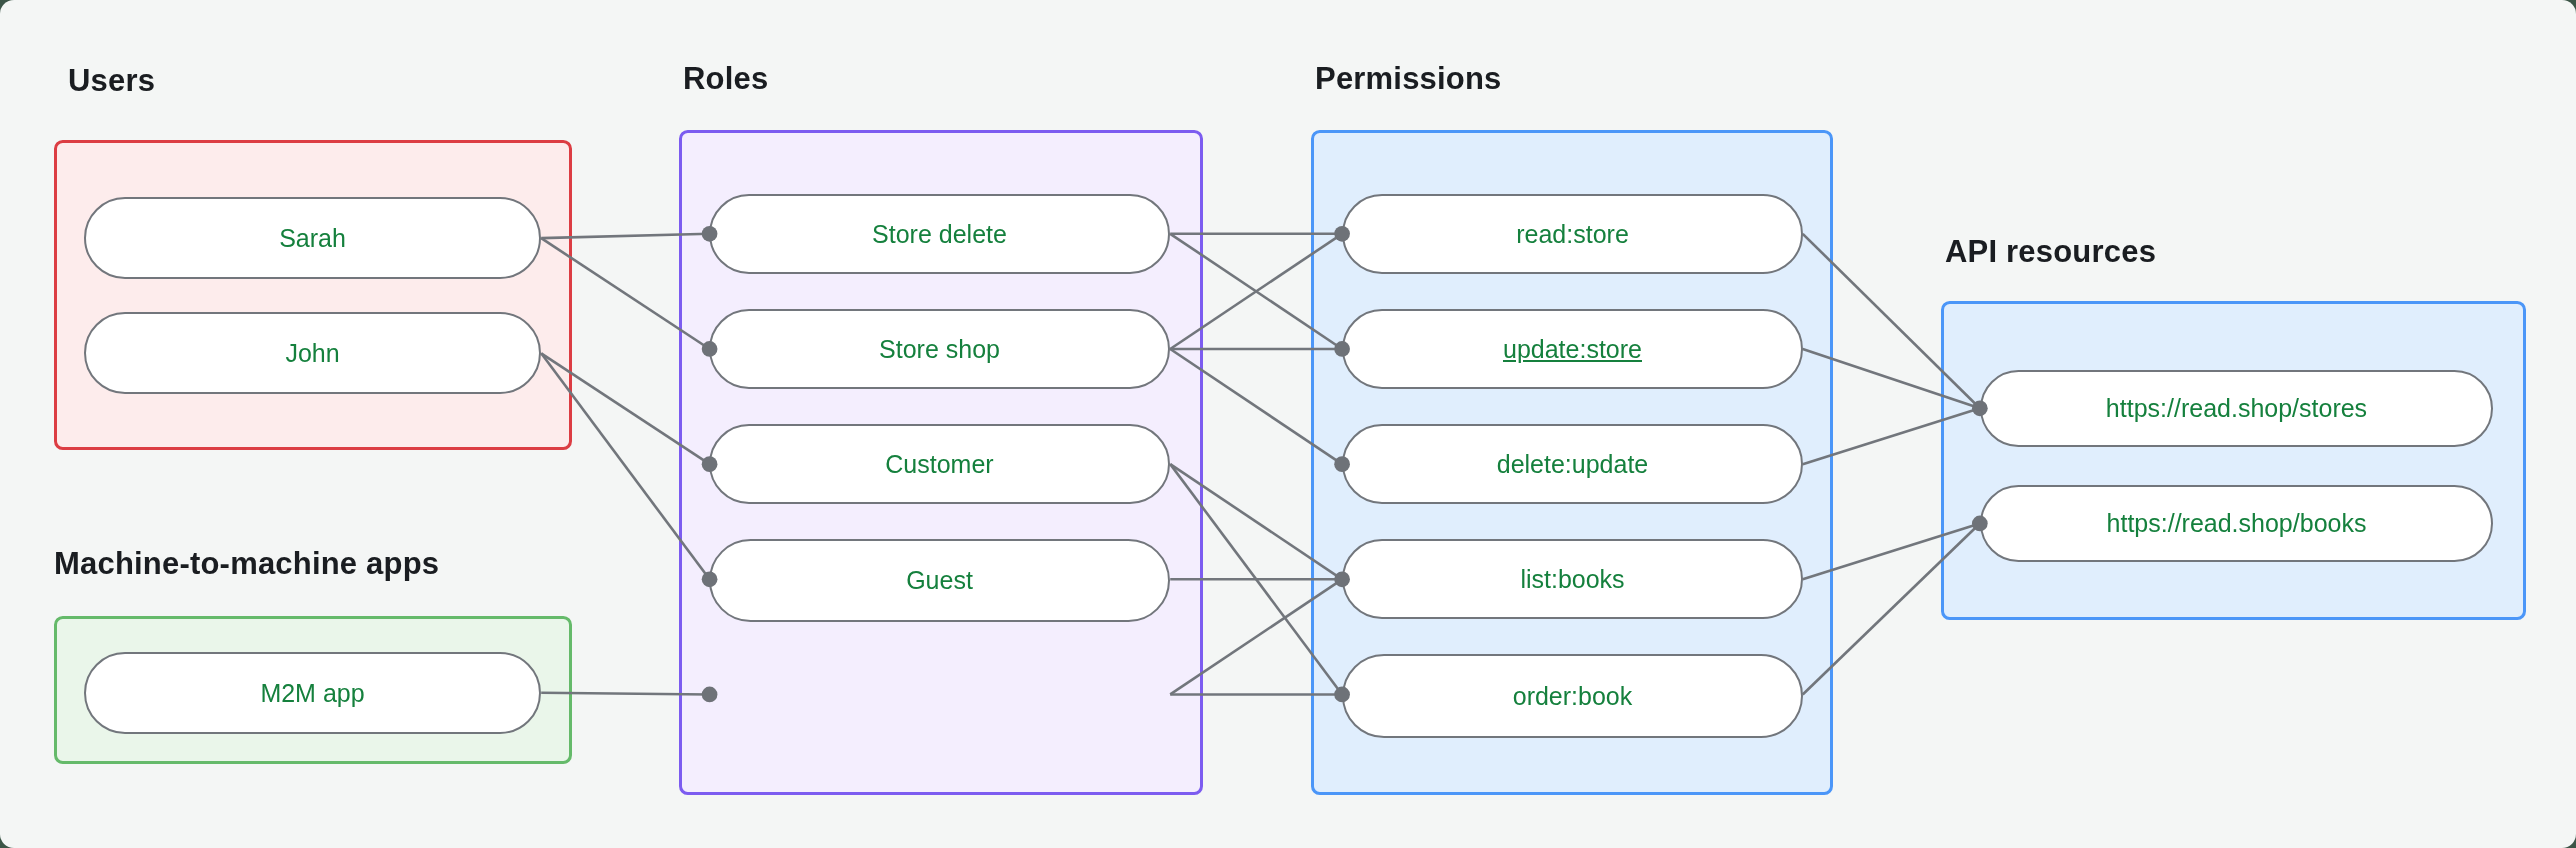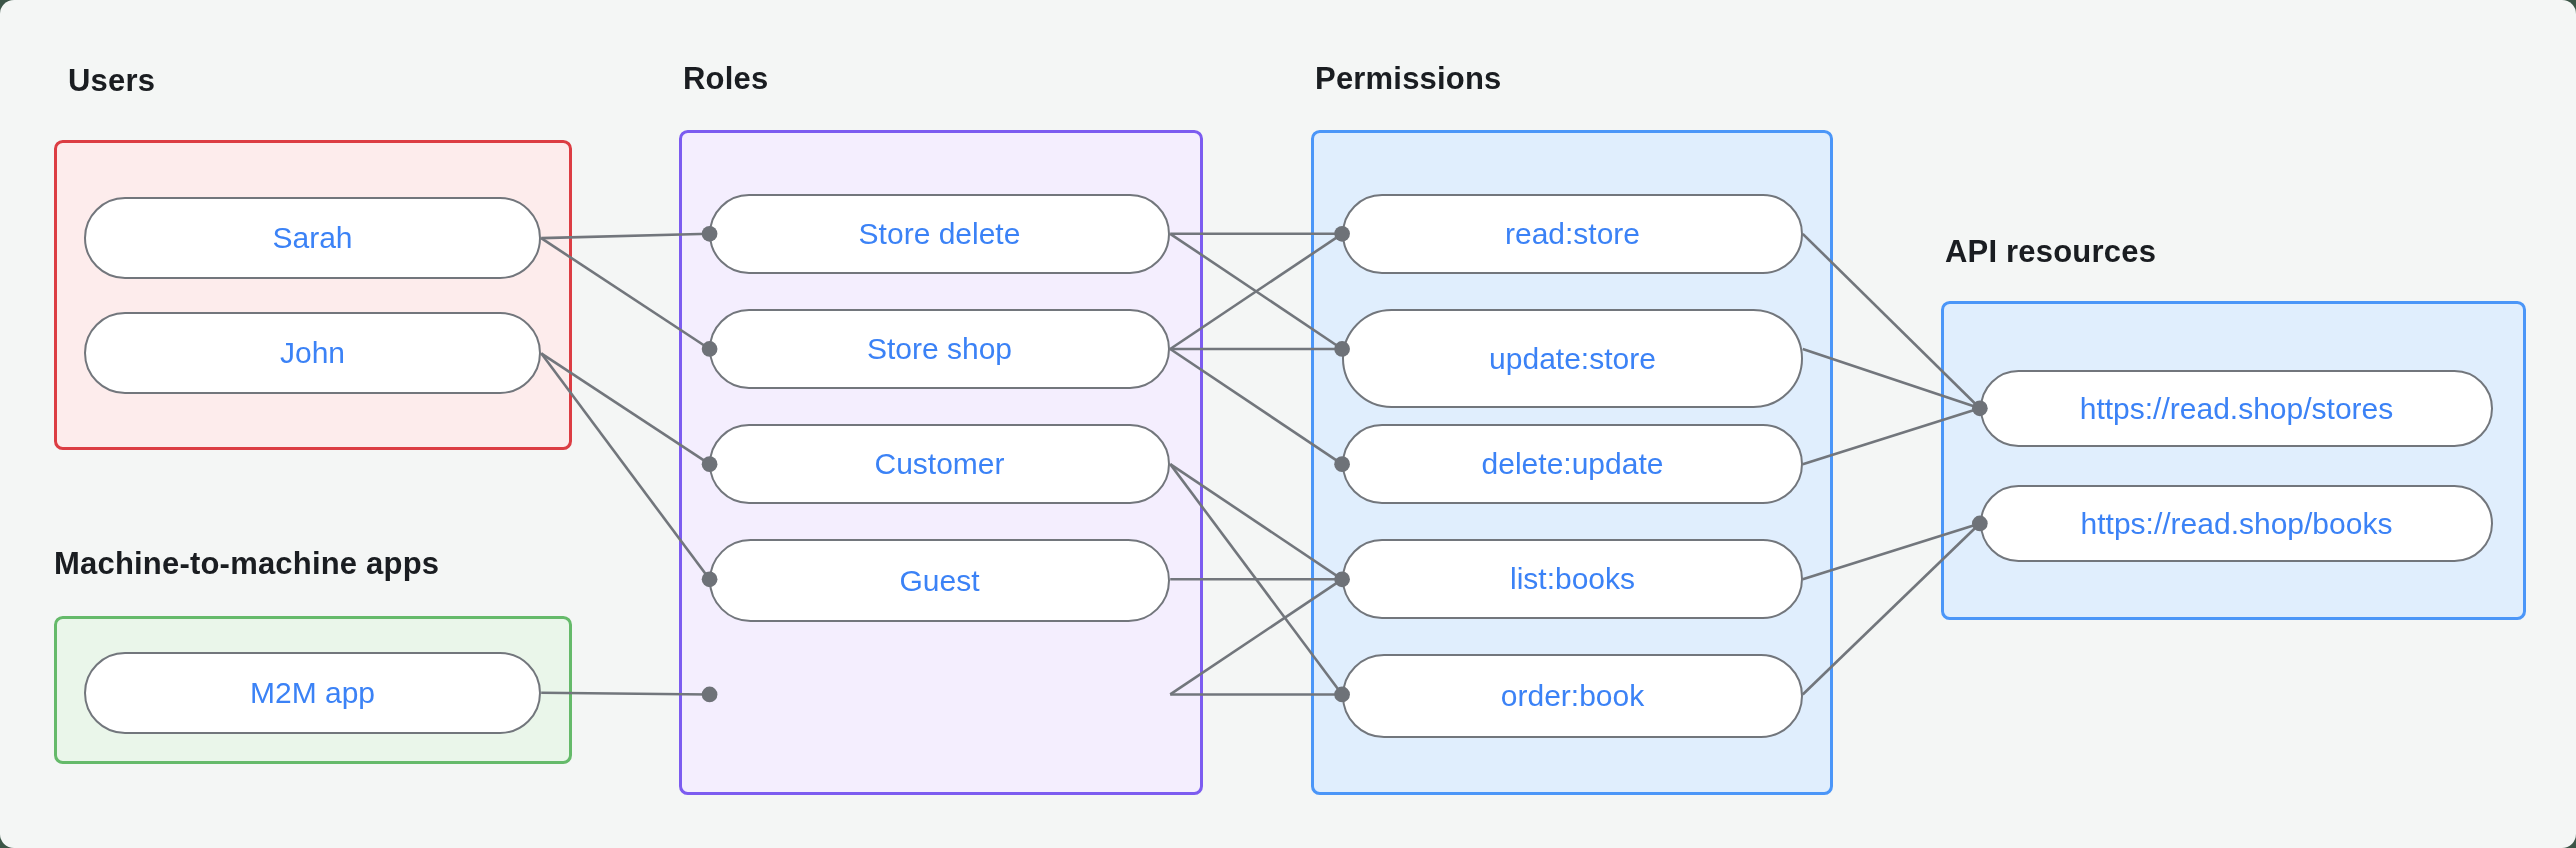--- a/index.html
+++ b/index.html
@@ -20,21 +20,21 @@
     letter-spacing:0.2px;white-space:nowrap;
   }
   .box{
     position:absolute;border-radius:8.7px;box-sizing:border-box;
     border:3.5px solid transparent;
   }
   .pill{
     position:absolute;box-sizing:border-box;
     background:#ffffff;border:2.6px solid #72767c;border-radius:52px;
     display:flex;align-items:center;justify-content:center;
-    font-size:30px;color:#3b82f6;white-space:nowrap;
+    font-size:25px;color:#15803d;white-space:nowrap;
   }
   svg.edges{position:absolute;left:0;top:0;pointer-events:none;}
 </style>
 </head>
 <body>
 
 <div class="panel">
 
   <div class="section-label" style="left:68px;top:63px;">Users</div>
   <div class="box" style="left:54px;top:140px;width:518px;height:310px;border-color:#dc3d43;background:#fdecec;"></div>
@@ -48,21 +48,21 @@
   <div class="section-label" style="left:683px;top:61px;">Roles</div>
   <div class="box" style="left:679px;top:130px;width:524px;height:665px;border-color:#7c5cf0;background:#f4eefe;"></div>
   <div class="pill" style="left:709px;top:194px;width:461px;height:80px;">Store delete</div>
   <div class="pill" style="left:709px;top:309px;width:461px;height:80px;">Store shop</div>
   <div class="pill" style="left:709px;top:424px;width:461px;height:80px;">Customer</div>
   <div class="pill" style="left:709px;top:539px;width:461px;height:83px;">Guest</div>
 
   <div class="section-label" style="left:1315px;top:61px;">Permissions</div>
   <div class="box" style="left:1311px;top:130px;width:522px;height:665px;border-color:#4b96f8;background:#e0eefd;"></div>
   <div class="pill" style="left:1342px;top:194px;width:461px;height:80px;">read:store</div>
-  <div class="pill" style="left:1342px;top:309px;width:461px;height:99px;">update:store</div>
+  <div class="pill" style="left:1342px;top:309px;width:461px;height:80px;text-decoration:underline;">update:store</div>
   <div class="pill" style="left:1342px;top:424px;width:461px;height:80px;">delete:update</div>
   <div class="pill" style="left:1342px;top:539px;width:461px;height:80px;">list:books</div>
   <div class="pill" style="left:1342px;top:654px;width:461px;height:84px;">order:book</div>
 
   <div class="section-label" style="left:1945px;top:234px;">API resources</div>
   <div class="box" style="left:1941px;top:301px;width:585px;height:319px;border-color:#4b96f8;background:#e0eefd;"></div>
   <div class="pill" style="left:1980px;top:370px;width:513px;height:77px;">https://read.shop/stores</div>
   <div class="pill" style="left:1980px;top:485px;width:513px;height:77px;">https://read.shop/books</div>
 
   <svg class="edges" width="2576" height="848" viewBox="0 0 2952 972">

